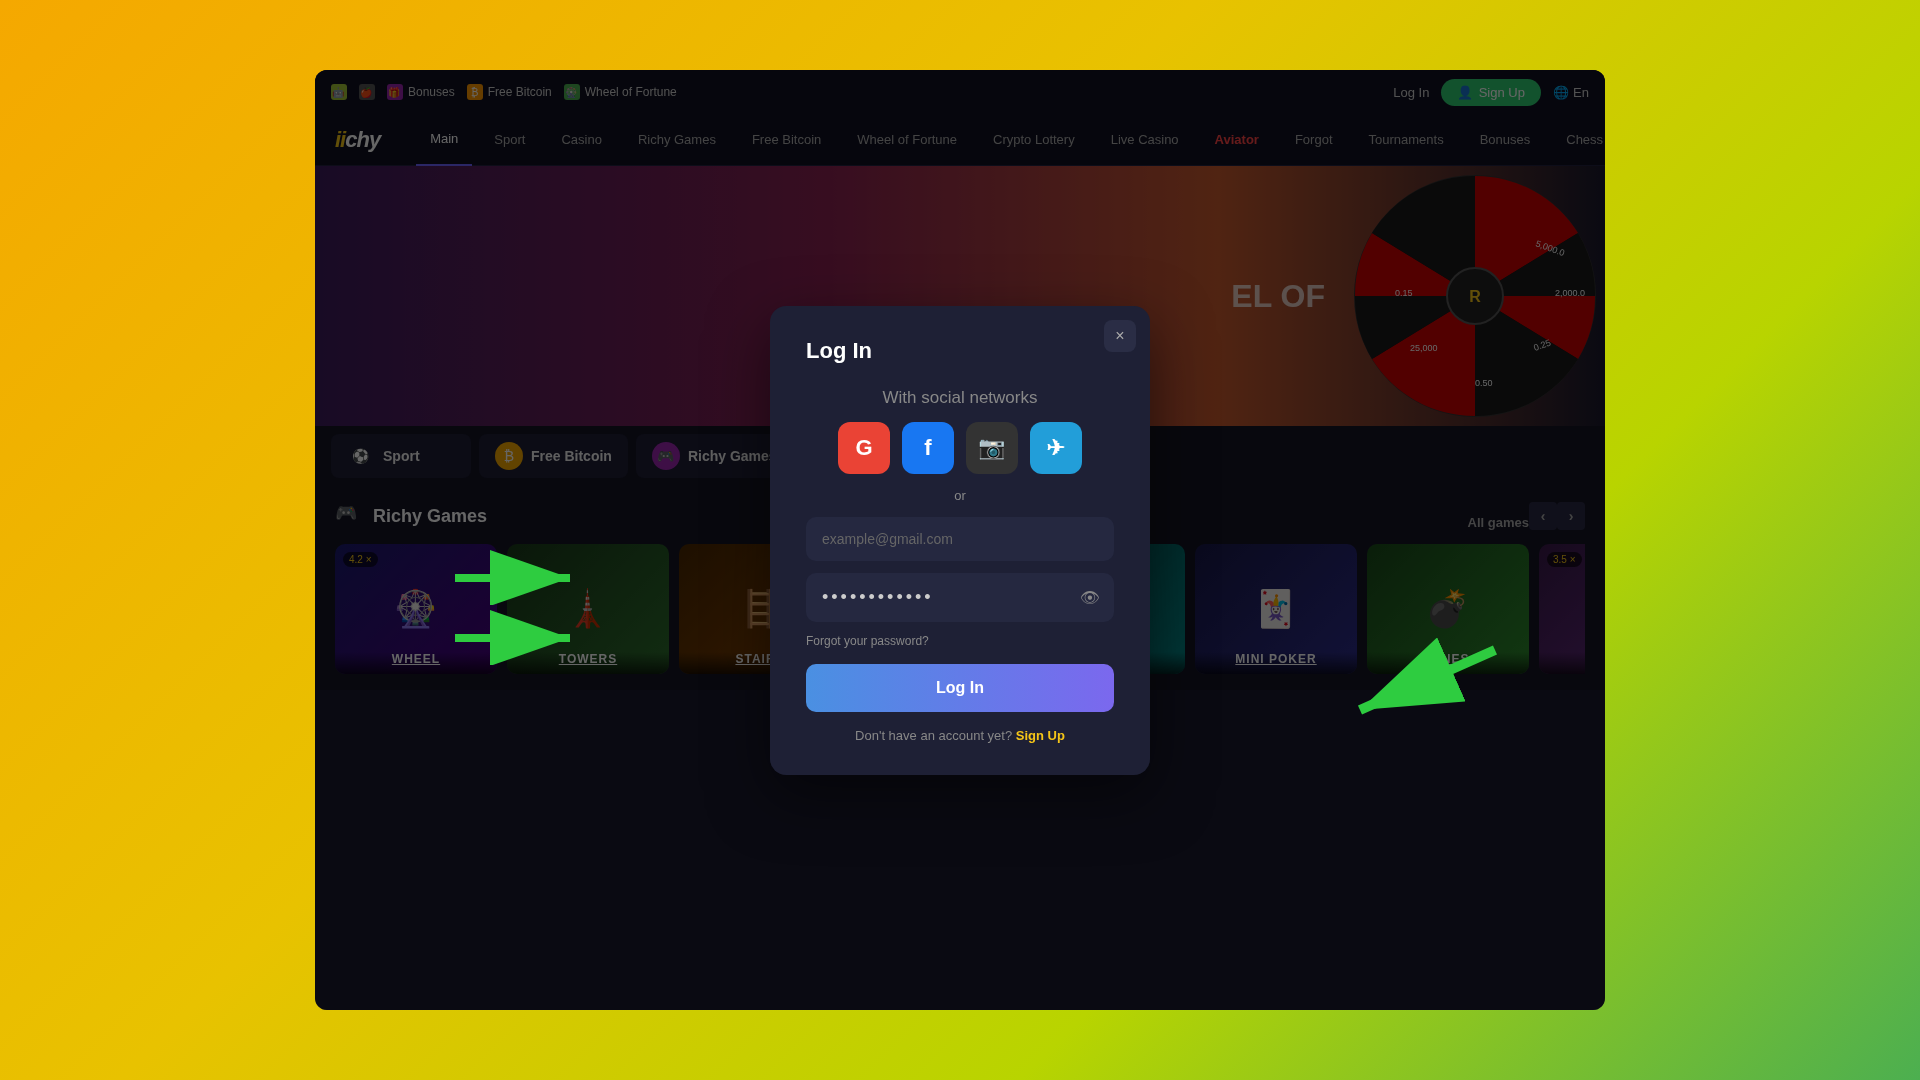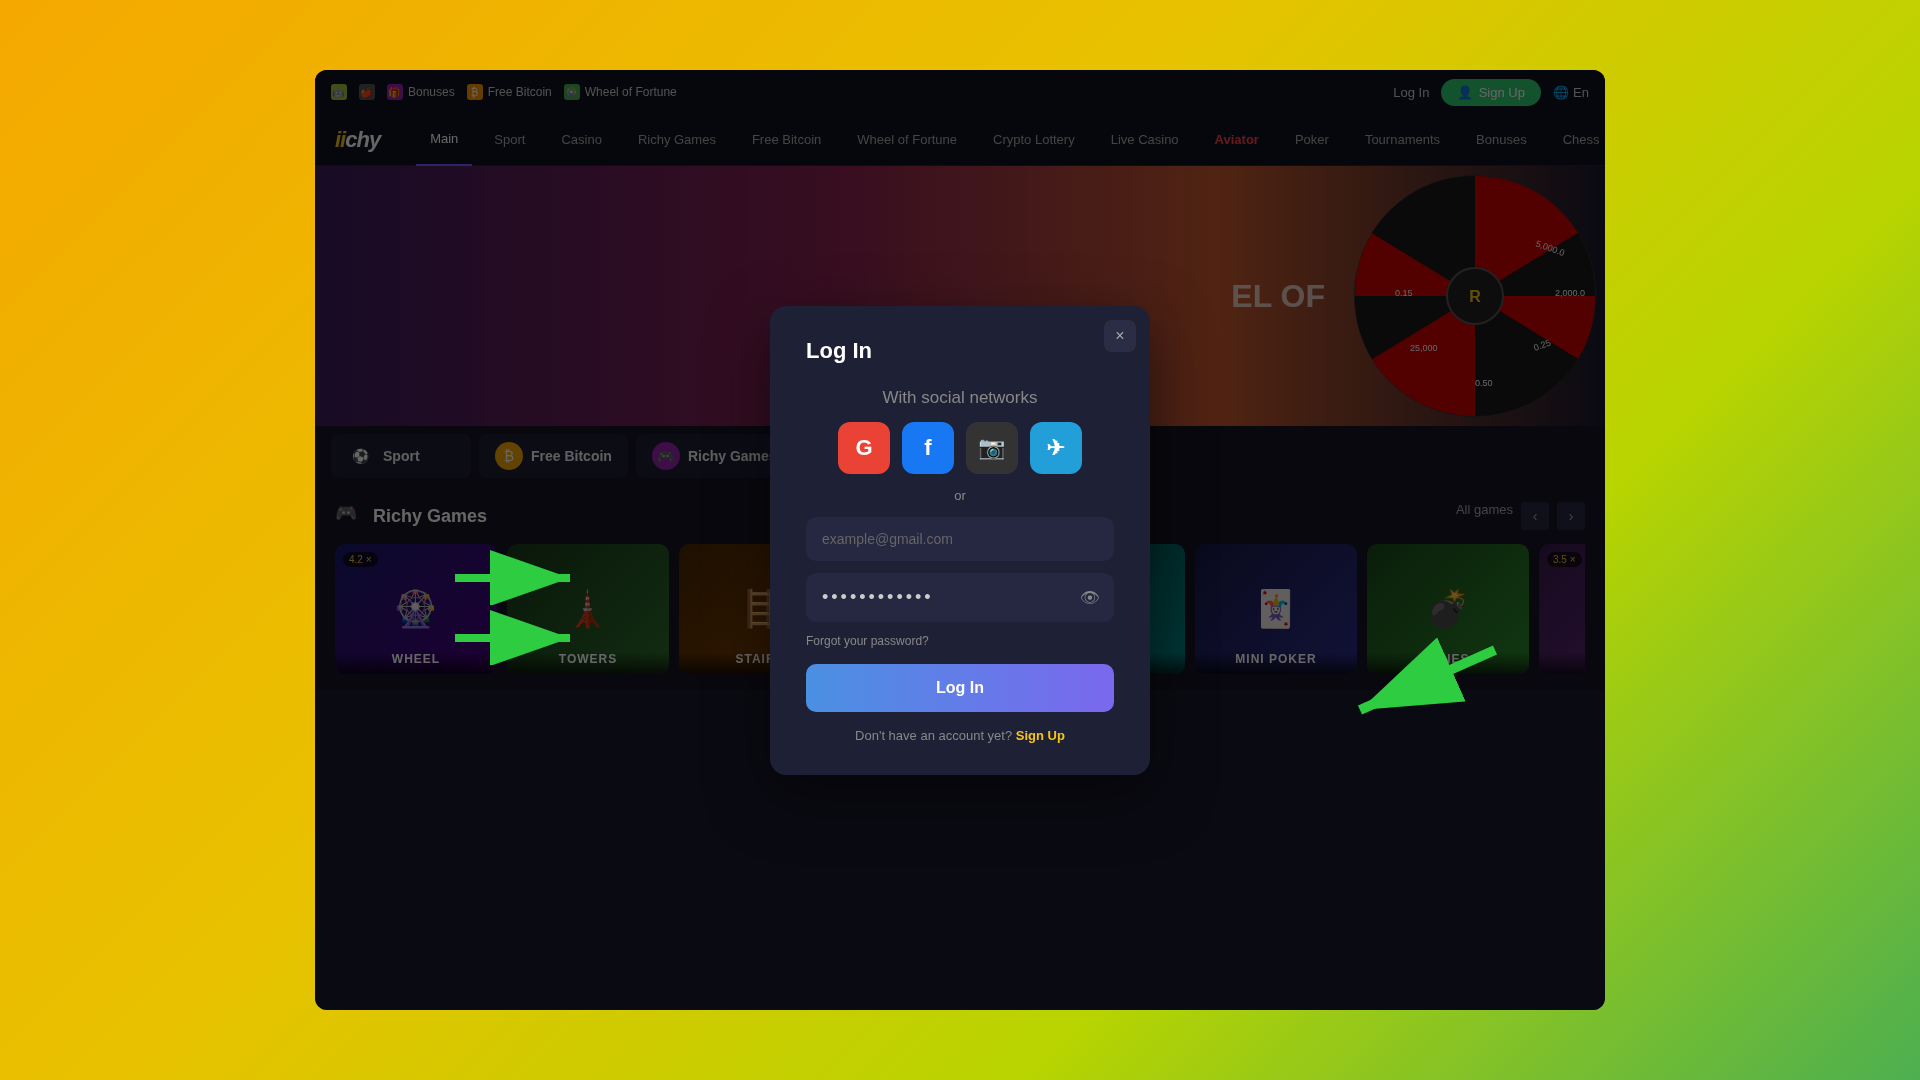--- a/index.html
+++ b/index.html
@@ -219,22 +219,23 @@
       font-size: 18px;
     }
     .games-title {
       color: white;
       font-size: 18px;
       font-weight: 700;
     }
     .games-nav {
       margin-left: auto;
       display: flex;
-      align-items: flex-start;
-      gap: 8px;
+      align-items: flex-end;
+      gap: 0;
+      font-weight: bold;
     }
     .all-games-btn {
       color: #aaa;
       font-size: 13px;
       cursor: pointer;
     }
     .nav-arrow {
       width: 28px;
       height: 28px;
       background: #2a2a45;
@@ -274,20 +275,21 @@
       left: 0;
       right: 0;
       text-align: center;
       color: white;
       font-size: 12px;
       font-weight: 700;
       text-transform: uppercase;
       letter-spacing: 1px;
       padding-bottom: 8px;
       background: linear-gradient(transparent, rgba(0,0,0,0.7));
+      text-decoration: underline;
     }
     .game-card-badge {
       position: absolute;
       top: 8px;
       left: 8px;
       background: rgba(0,0,0,0.6);
       color: #f5c518;
       font-size: 10px;
       border-radius: 10px;
       padding: 2px 6px;
@@ -486,21 +488,21 @@
     </div>
     <div class="nav-item active">Main</div>
     <div class="nav-item">Sport</div>
     <div class="nav-item">Casino</div>
     <div class="nav-item">Richy Games</div>
     <div class="nav-item">Free Bitcoin</div>
     <div class="nav-item">Wheel of Fortune</div>
     <div class="nav-item">Crypto Lottery</div>
     <div class="nav-item">Live Casino</div>
     <div class="nav-item aviator">Aviator</div>
-    <div class="nav-item">Poker</div>
+    <div class="nav-item">Forgot</div>
     <div class="nav-item">Tournaments</div>
     <div class="nav-item">Bonuses</div>
     <div class="nav-item">Chess</div>
   </div>
 
   <div class="hero">
     <div class="hero-center-text">
       <span style="color:#fff; opacity:0.7;">EL OF</span>
     </div>
     <div class="hero-wheel">

